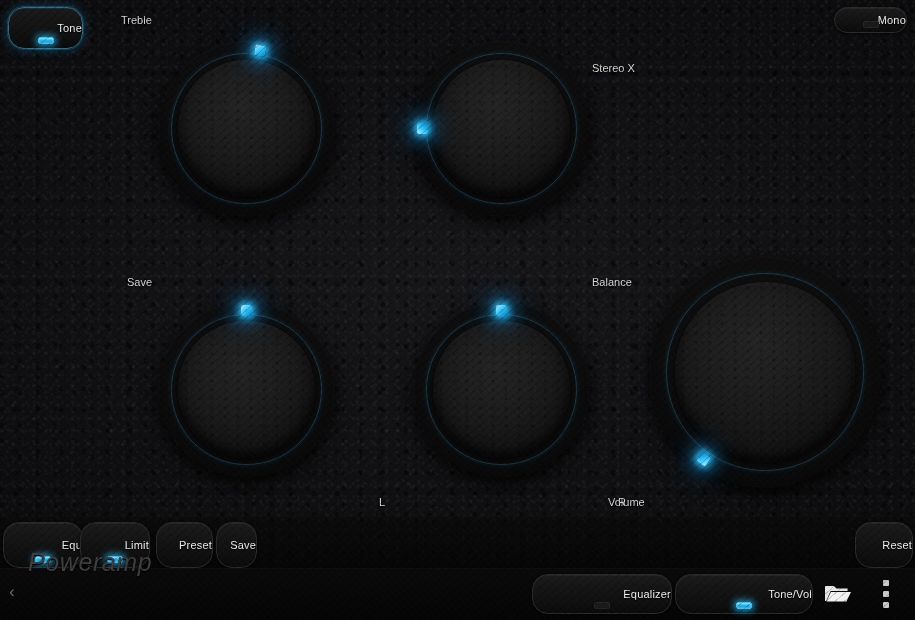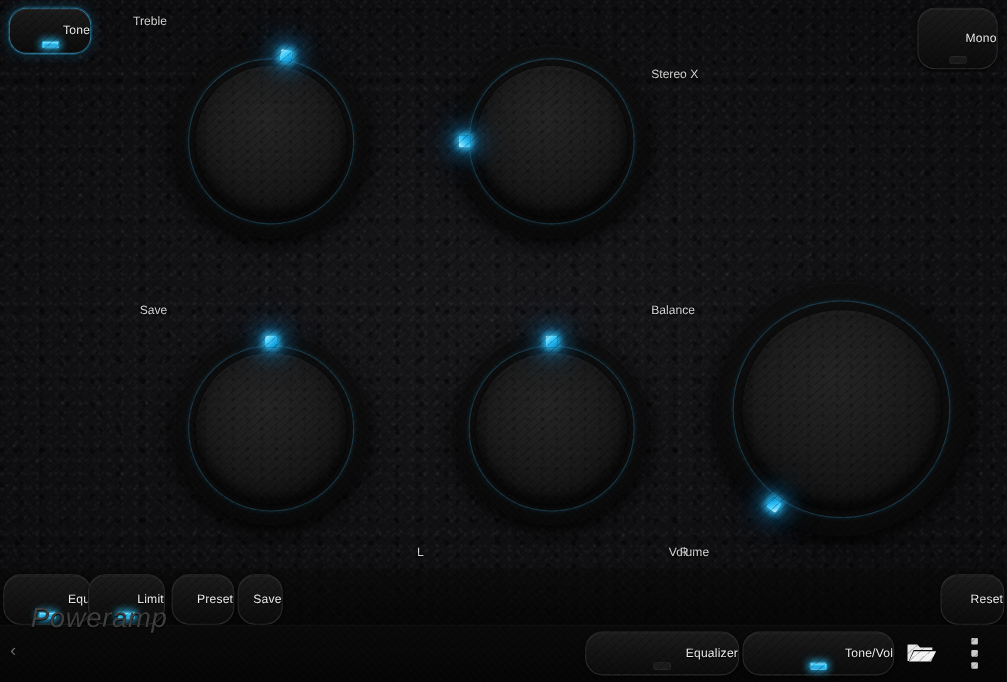--- a/index.html
+++ b/index.html
@@ -245,21 +245,21 @@
 </head>
 <body>
 
 <div id="app">
 
   <div class="btn focused" style="left:8px; top:7px; width:75px; height:42px;">
     <span class="lbl">Tone</span>
     <span class="ind on"></span>
   </div>
 
-  <div class="btn" style="left:834px; top:7px; width:73px; height:56px;">
+  <div class="btn" style="left:834px; top:7px; width:73px; height:26px;">
     <span class="lbl">Mono</span>
     <span class="ind"></span>
   </div>
 
   <div class="klabel" style="left:121px; top:14px;">Treble</div>
   <div class="klabel" style="left:592px; top:14px;margin-top:48px;">Stereo X</div>
   <div class="klabel" style="left:127px; top:276px;">Save</div>
   <div class="klabel" style="left:592px; top:276px;">Balance</div>
   <div class="klabel" style="left:608px; top:496px;">Volume</div>
 

